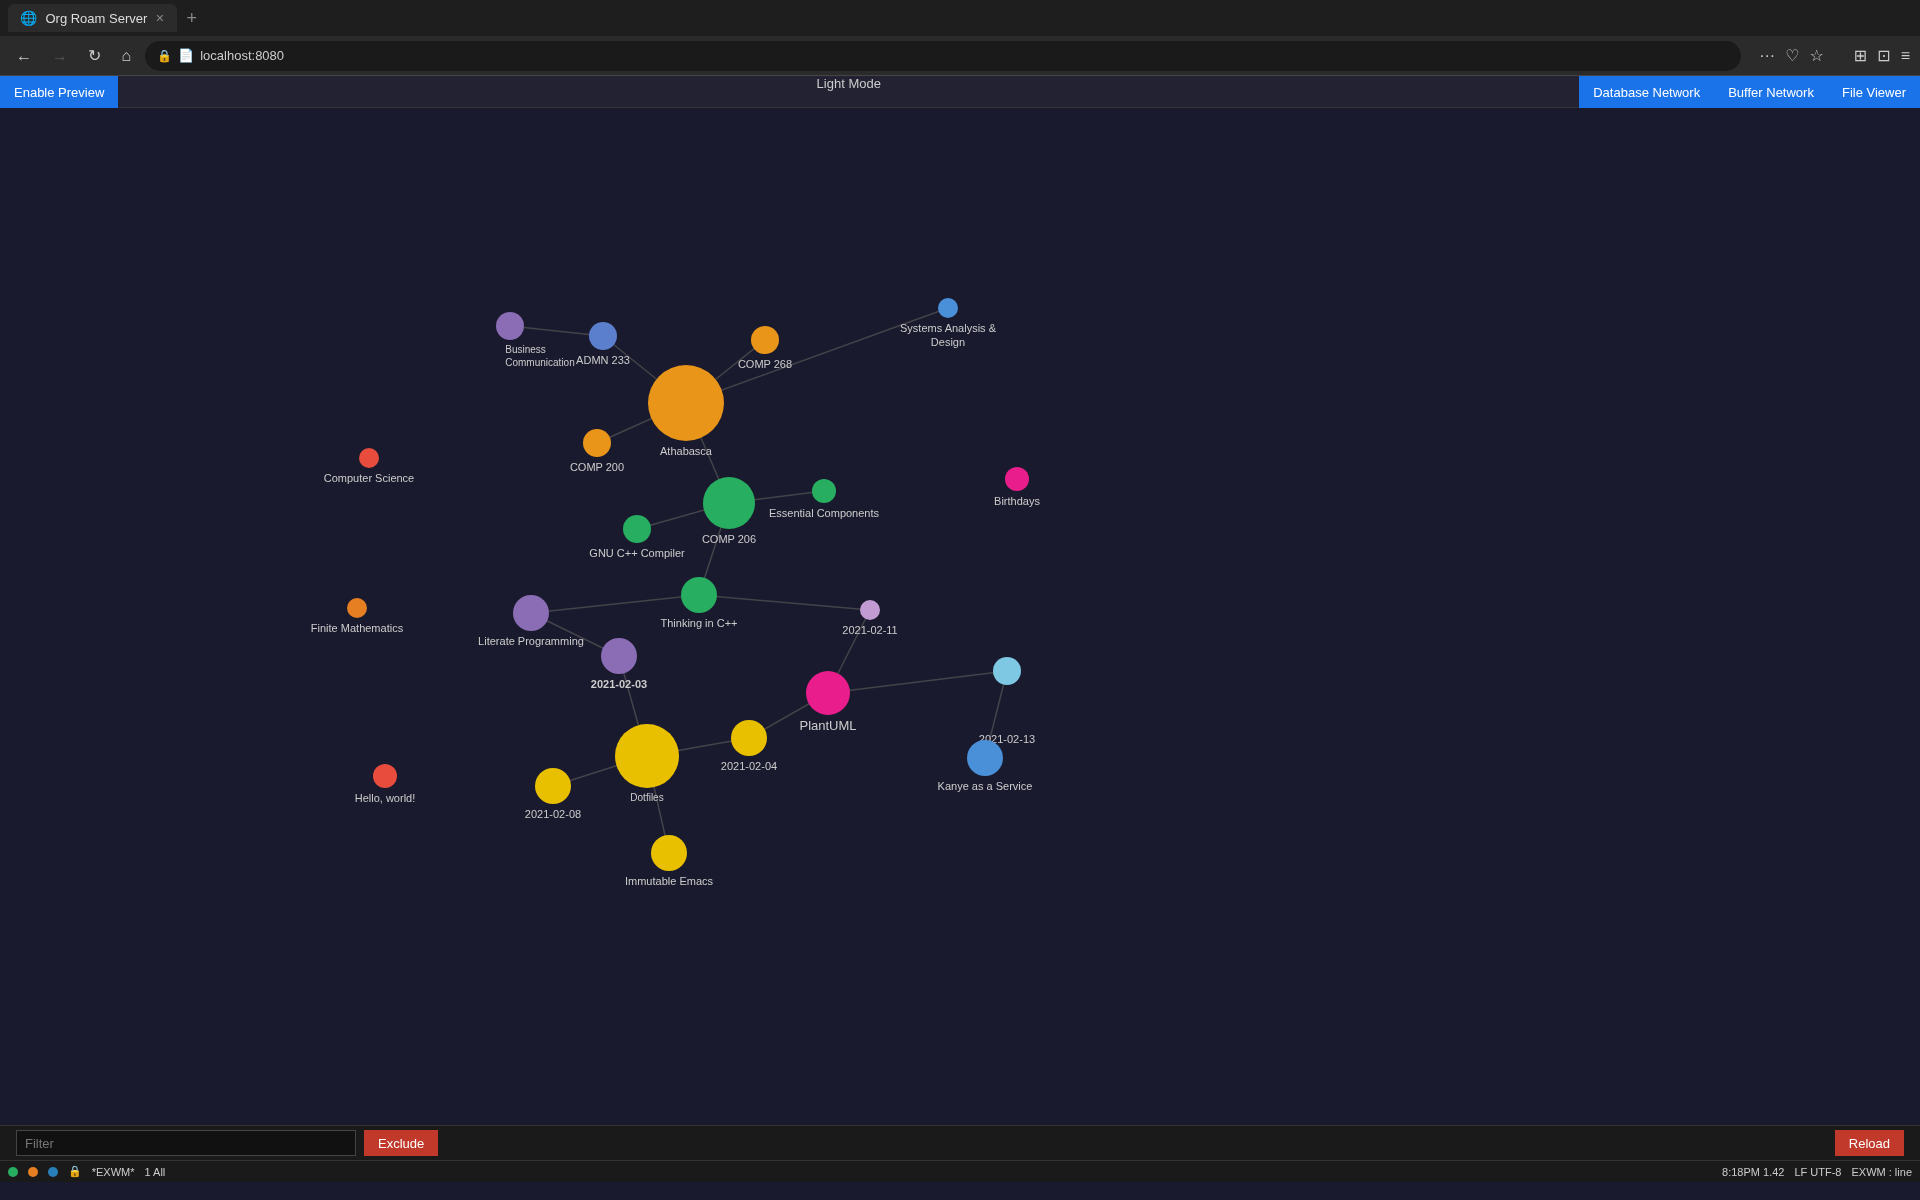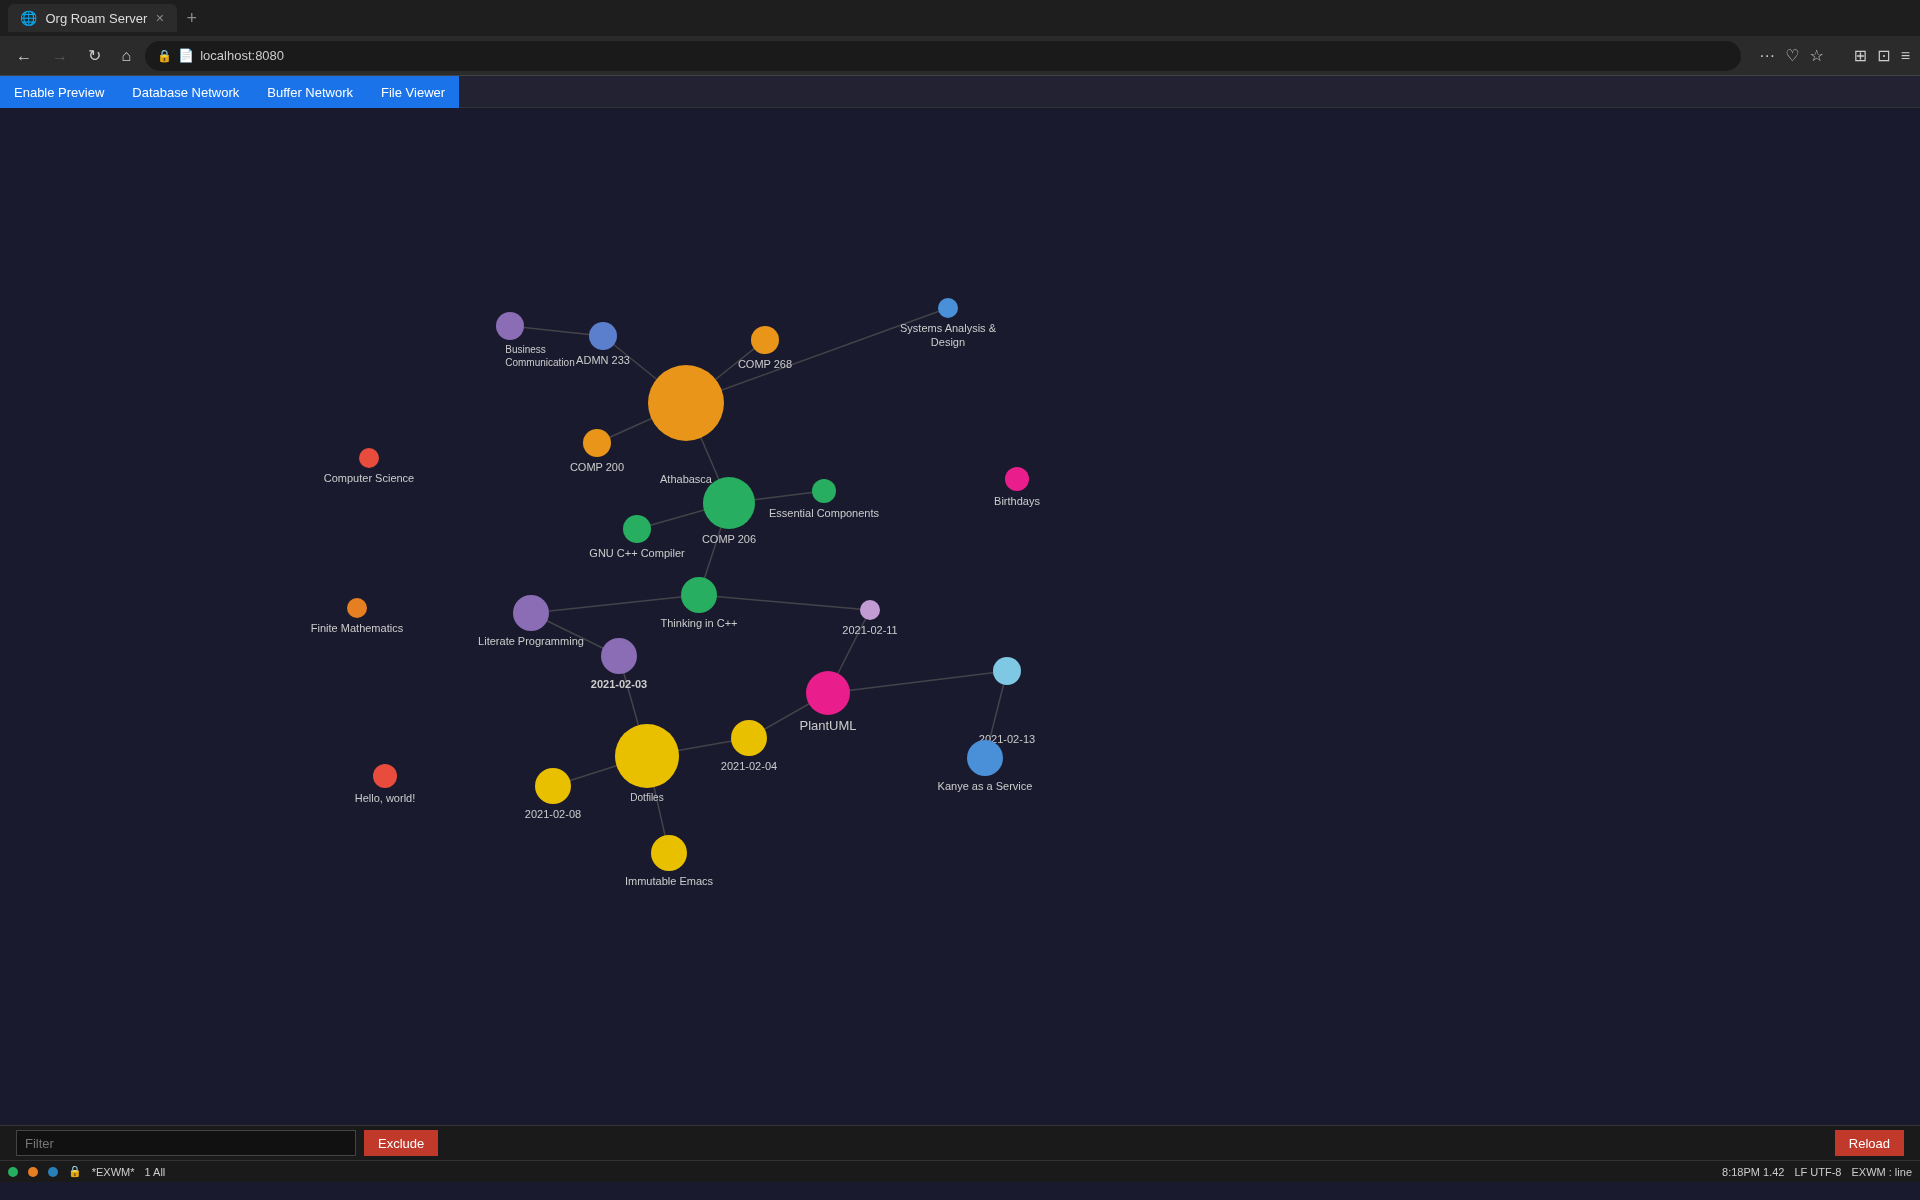--- a/index.html
+++ b/index.html
@@ -75,20 +75,21 @@
       <span style="cursor:pointer;">☆</span>
       <span style="cursor:pointer; margin-left:20px;">⊞</span>
       <span style="cursor:pointer;">⊡</span>
       <span style="cursor:pointer;">≡</span>
     </div>
   </div>
 </div>
 
 <div class="app-toolbar">
   <button class="btn-enable-preview">Enable Preview</button>
+  <span class="toolbar-mode">Light Mode</span>
   <button class="btn-database-network">Database Network</button>
   <button class="btn-buffer-network">Buffer Network</button>
   <button class="btn-file-viewer">File Viewer</button>
 </div>
 
 <div class="network-canvas">
   <svg class="network-svg" id="edge-svg">
       <line x1="510" y1="218" x2="603" y2="228" stroke="#555" stroke-width="1.5" opacity="0.7"></line>
       <line x1="603" y1="228" x2="686" y2="295" stroke="#555" stroke-width="1.5" opacity="0.7"></line>
       <line x1="765" y1="232" x2="686" y2="295" stroke="#555" stroke-width="1.5" opacity="0.7"></line>
@@ -113,21 +114,21 @@
   <div id="nodes-container">
       <div style="position: absolute; left: 496px; top: 204px; width: 28px; height: 28px; border-radius: 50%; background: rgb(138, 109, 181); cursor: pointer;"></div>
       <div style="position: absolute; left: 540px; top: 235px; font-size: 10px; color: rgb(204, 204, 204); transform: translateX(-50%); white-space: nowrap; pointer-events: none; line-height: 1.3;">Business<br>Communication</div>
       <div style="position: absolute; left: 589px; top: 214px; width: 28px; height: 28px; border-radius: 50%; background: rgb(91, 127, 204); cursor: pointer;"></div>
       <div style="position: absolute; left: 603px; top: 245px; font-size: 11px; color: rgb(204, 204, 204); text-align: center; transform: translateX(-50%); white-space: nowrap; pointer-events: none; line-height: 1.3;">ADMN 233</div>
       <div style="position: absolute; left: 751px; top: 218px; width: 28px; height: 28px; border-radius: 50%; background: rgb(232, 149, 26); cursor: pointer;"></div>
       <div style="position: absolute; left: 765px; top: 249px; font-size: 11px; color: rgb(204, 204, 204); text-align: center; transform: translateX(-50%); white-space: nowrap; pointer-events: none; line-height: 1.3;">COMP 268</div>
       <div style="position: absolute; left: 938px; top: 190px; width: 20px; height: 20px; border-radius: 50%; background: rgb(74, 144, 217); cursor: pointer;"></div>
       <div style="position: absolute; left: 948px; top: 213px; font-size: 11px; color: rgb(204, 204, 204); text-align: center; transform: translateX(-50%); white-space: nowrap; pointer-events: none; line-height: 1.3;">Systems Analysis &amp;<br>Design</div>
       <div style="position: absolute; left: 648px; top: 257px; width: 76px; height: 76px; border-radius: 50%; background: rgb(232, 149, 26); cursor: pointer;"></div>
-      <div style="position: absolute; left: 686px; top: 336px; font-size: 11px; color: rgb(204, 204, 204); text-align: right; transform: translateX(-50%); white-space: nowrap; pointer-events: none; line-height: 1.3; margin-top: 28px;">Athabasca</div>
+      <div style="position: absolute; left: 686px; top: 336px; font-size: 11px; color: rgb(204, 204, 204); text-align: right; transform: translateX(-50%); white-space: nowrap; pointer-events: none; line-height: 1.3;">Athabasca</div>
       <div style="position: absolute; left: 583px; top: 321px; width: 28px; height: 28px; border-radius: 50%; background: rgb(232, 149, 26); cursor: pointer;"></div>
       <div style="position: absolute; left: 597px; top: 352px; font-size: 11px; color: rgb(204, 204, 204); text-align: center; transform: translateX(-50%); white-space: nowrap; pointer-events: none; line-height: 1.3;">COMP 200</div>
       <div style="position: absolute; left: 359px; top: 340px; width: 20px; height: 20px; border-radius: 50%; background: rgb(231, 76, 60); cursor: pointer;"></div>
       <div style="position: absolute; left: 369px; top: 363px; font-size: 11px; color: rgb(204, 204, 204); text-align: center; transform: translateX(-50%); white-space: nowrap; pointer-events: none; line-height: 1.3;">Computer Science</div>
       <div style="position: absolute; left: 703px; top: 369px; width: 52px; height: 52px; border-radius: 50%; background: rgb(39, 174, 96); cursor: pointer;"></div>
       <div style="position: absolute; left: 729px; top: 424px; font-size: 11px; color: rgb(204, 204, 204); text-align: center; transform: translateX(-50%); white-space: nowrap; pointer-events: none; line-height: 1.3;">COMP 206</div>
       <div style="position: absolute; left: 812px; top: 371px; width: 24px; height: 24px; border-radius: 50%; background: rgb(39, 174, 96); cursor: pointer;"></div>
       <div style="position: absolute; left: 824px; top: 398px; font-size: 11px; color: rgb(204, 204, 204); text-align: center; transform: translateX(-50%); white-space: nowrap; pointer-events: none; line-height: 1.3;">Essential Components</div>
       <div style="position: absolute; left: 1005px; top: 359px; width: 24px; height: 24px; border-radius: 50%; background: rgb(233, 30, 140); cursor: pointer;"></div>
       <div style="position: absolute; left: 1017px; top: 386px; font-size: 11px; color: rgb(204, 204, 204); text-align: center; transform: translateX(-50%); white-space: nowrap; pointer-events: none; line-height: 1.3;">Birthdays</div>

